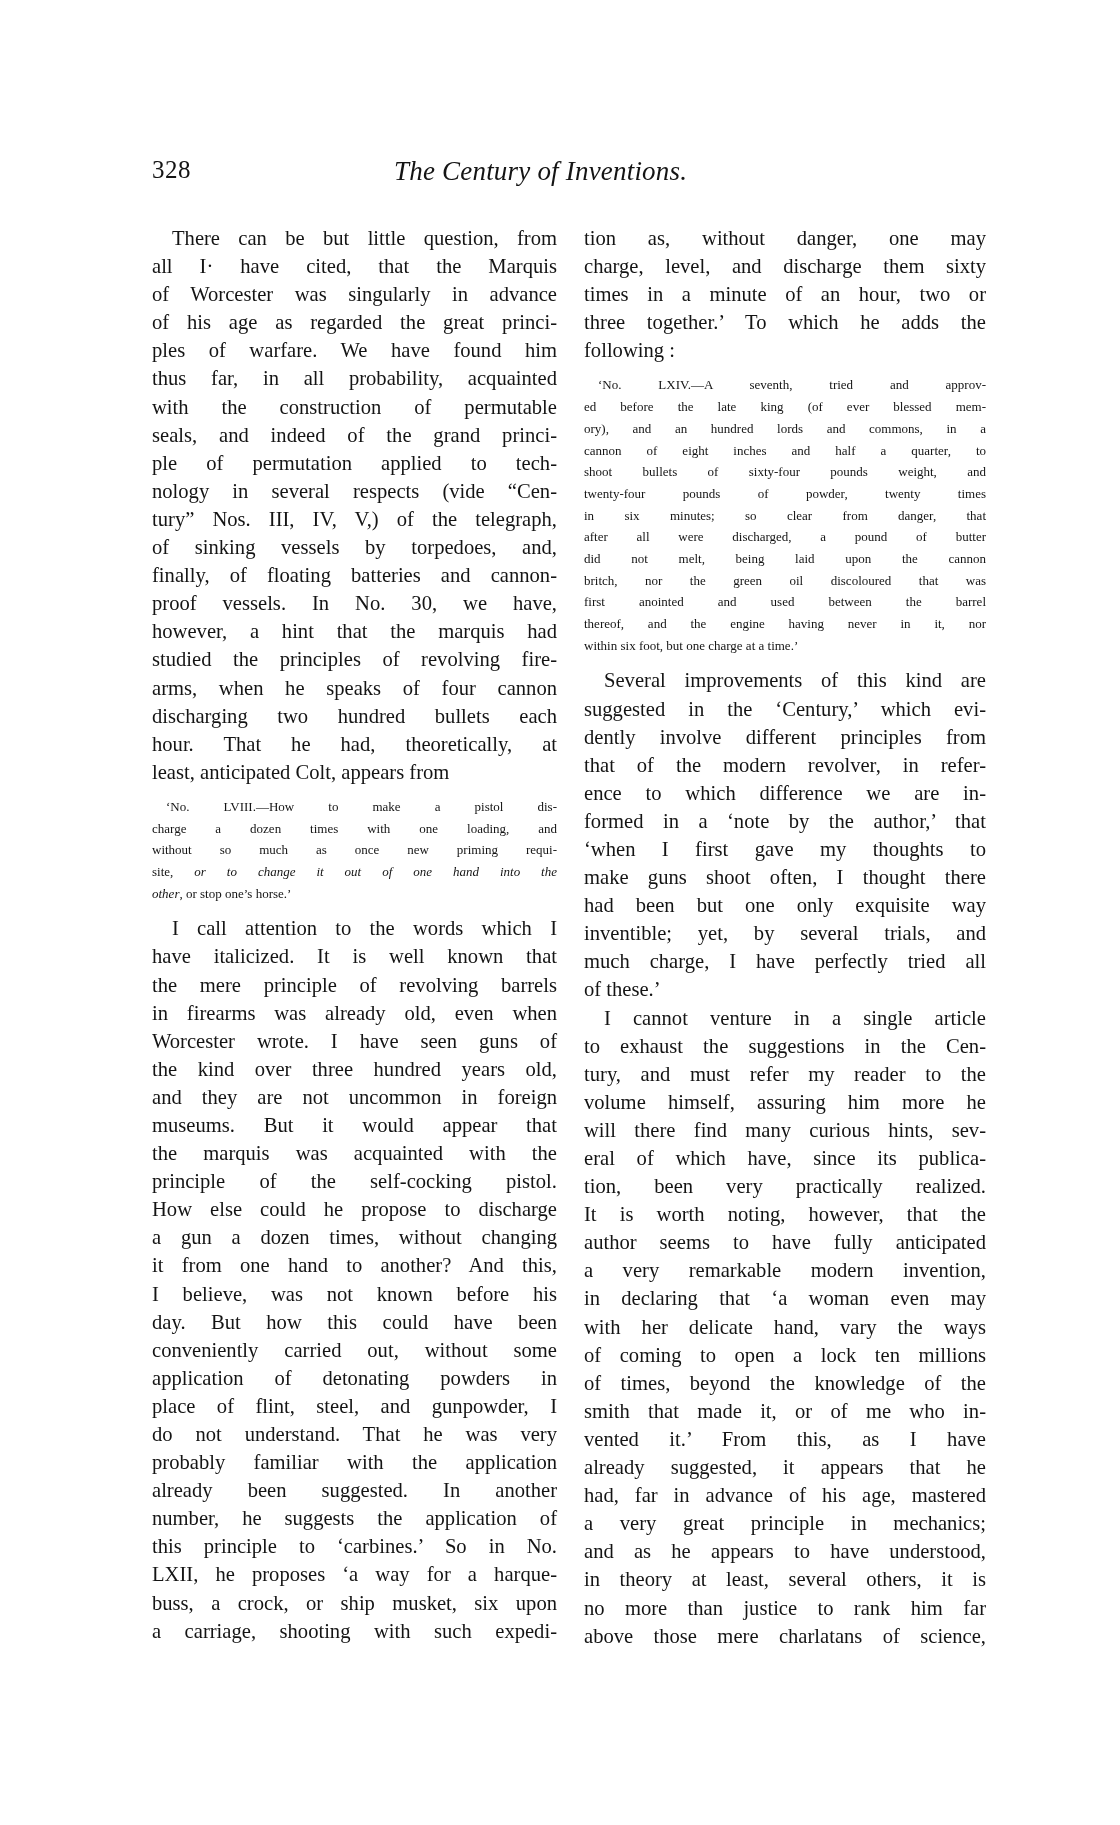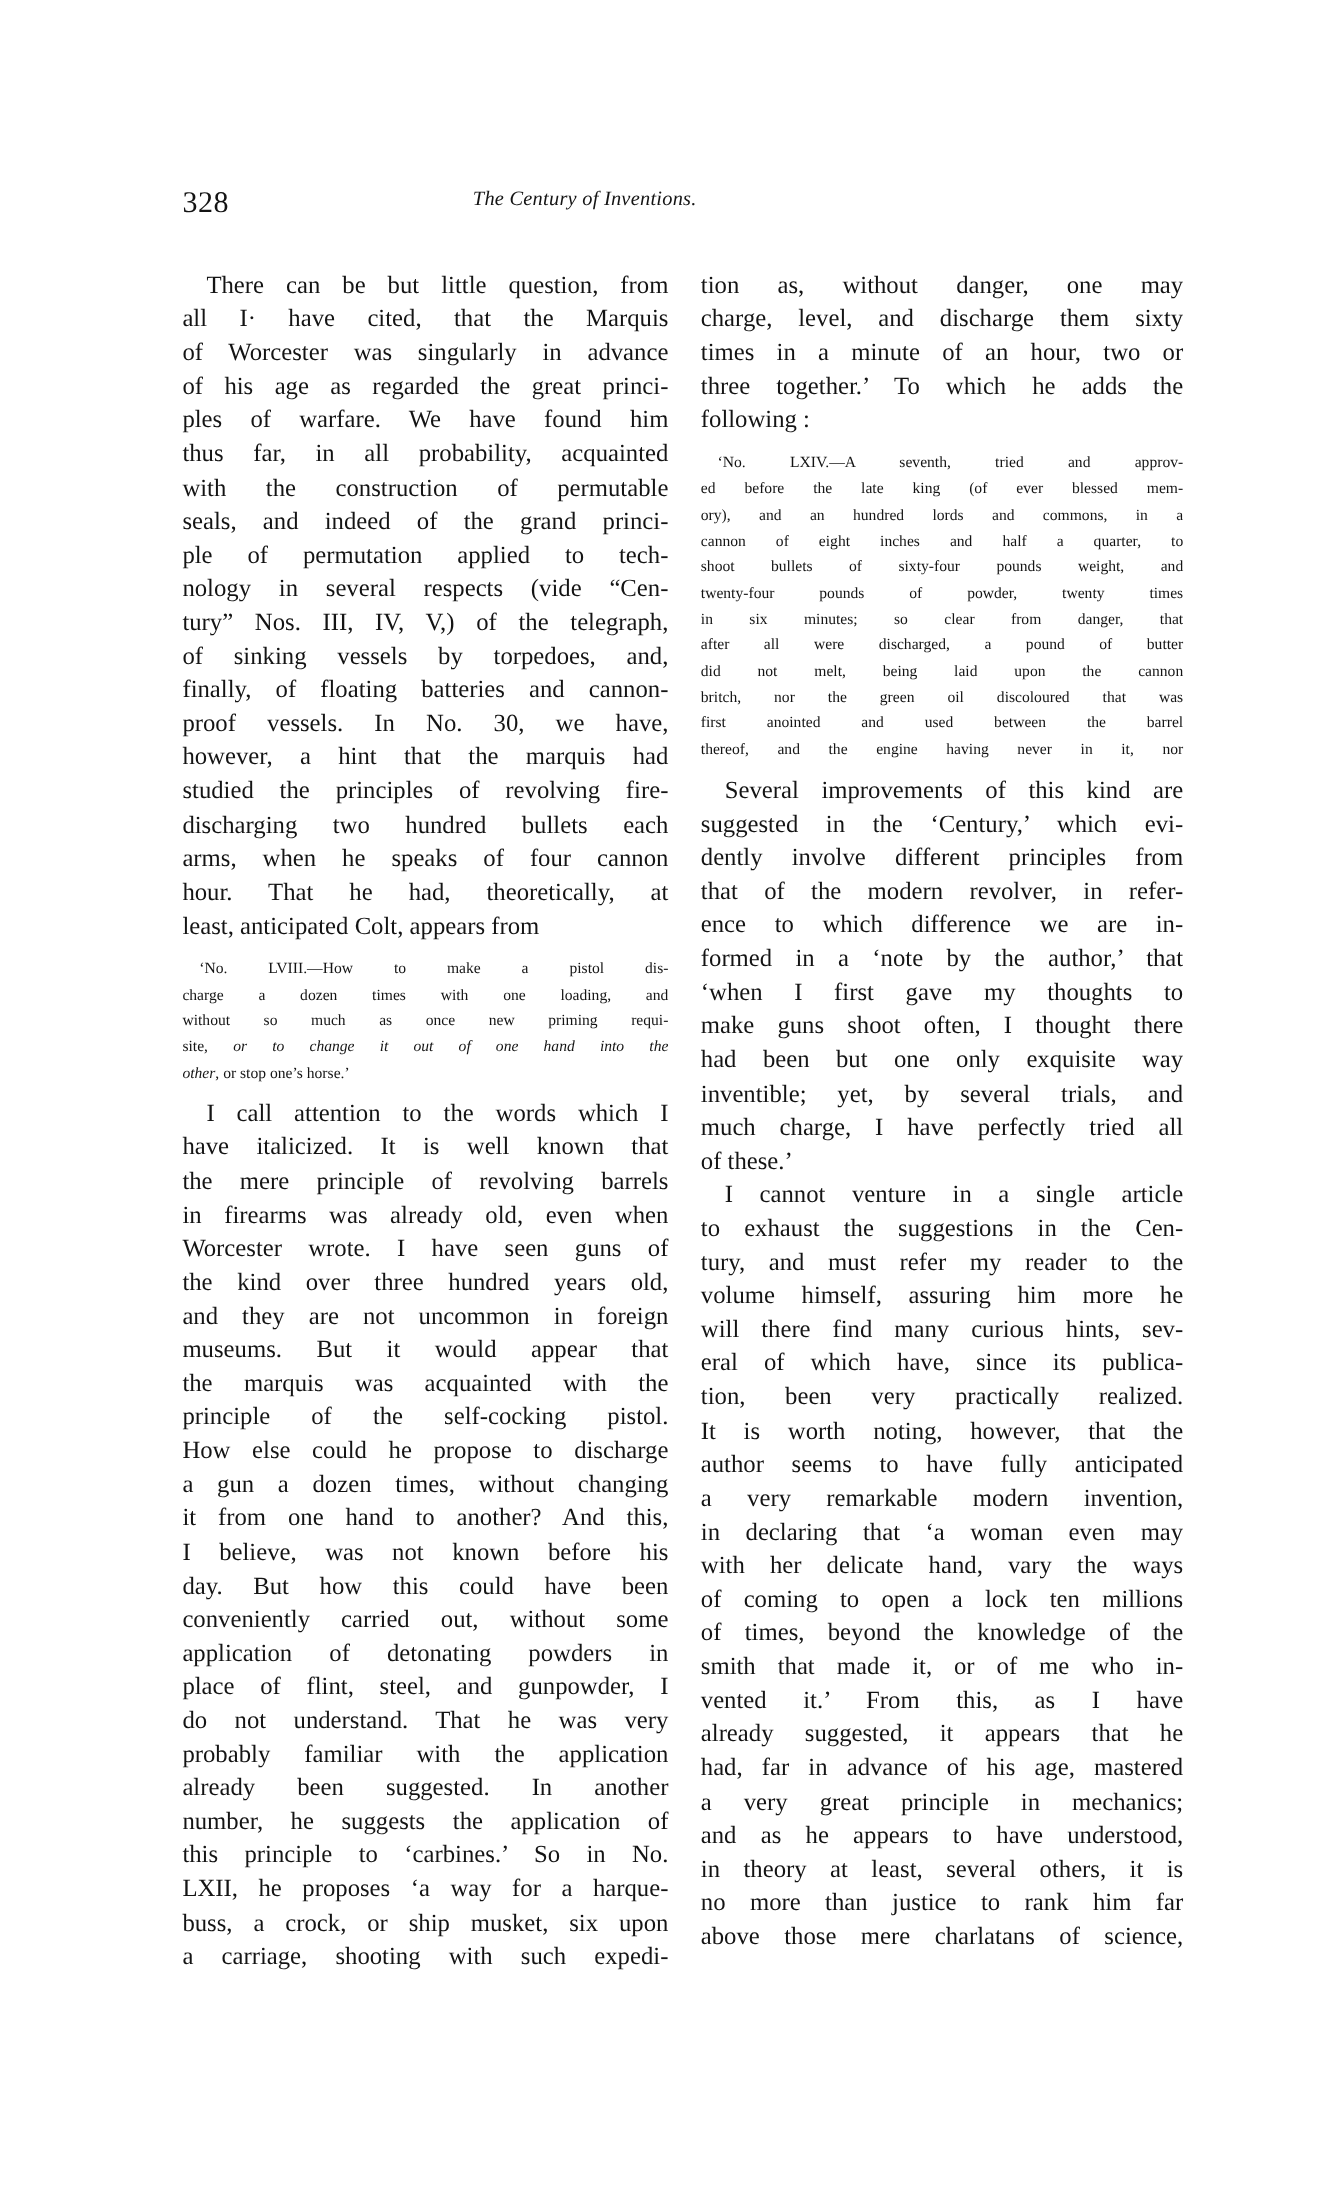--- a/index.html
+++ b/index.html
@@ -14,21 +14,21 @@
   .page { position: absolute; left: 0; top: 0; width: 1120px; height: 1825px; margin-top: 28px; }
   .running-head {
     position: absolute; top: 128px; left: 152px; width: 834px; height: 36px;
   }
   .folio {
     position: absolute; left: 0; top: 0;
     font-size: 25px; letter-spacing: 0.5px;
   }
   .head-title {
     position: absolute; left: 242px; top: 0;
-    font-style: italic; font-size: 17px; letter-spacing: 0.2px;
+    font-style: italic; font-size: 27px; letter-spacing: 0.2px;
   }
   .col {
     position: absolute; top: 196px;
     font-size: 20.6px; line-height: 28.1px;
     text-align: justify;
   }
   .col-left { left: 152px; width: 405px; }
   .col-right { left: 584px; width: 402px; }
   .line {
     display: block; white-space: nowrap;
@@ -67,22 +67,22 @@
       <span class="line">with the construction of permutable</span>
       <span class="line">seals, and indeed of the grand princi-</span>
       <span class="line">ple of permutation applied to tech-</span>
       <span class="line">nology in several respects (vide “Cen-</span>
       <span class="line">tury” Nos. III, IV, V,) of the telegraph,</span>
       <span class="line">of sinking vessels by torpedoes, and,</span>
       <span class="line">finally, of floating batteries and cannon-</span>
       <span class="line">proof vessels. In No. 30, we have,</span>
       <span class="line">however, a hint that the marquis had</span>
       <span class="line">studied the principles of revolving fire-</span>
+      <span class="line">arms, when he speaks of four cannon</span>
       <span class="line">discharging two hundred bullets each</span>
-      <span class="line">arms, when he speaks of four cannon</span>
       <span class="line">hour. That he had, theoretically, at</span>
       <span class="line last">least, anticipated Colt, appears from</span>
     </div>
 
     <div class="quote">
       <span class="line indent">‘No. LVIII.—How to make a pistol dis-</span>
       <span class="line">charge a dozen times with one loading, and</span>
       <span class="line">without so much as once new priming requi-</span>
       <span class="line"><span>site, </span><em>or to change it out of one hand into the</em></span>
       <span class="line last"><em>other</em><span>, or stop one’s horse.’</span></span>
@@ -133,20 +133,21 @@
       <span class="line">ory), and an hundred lords and commons, in a</span>
       <span class="line">cannon of eight inches and half a quarter, to</span>
       <span class="line">shoot bullets of sixty-four pounds weight, and</span>
       <span class="line">twenty-four pounds of powder, twenty times</span>
       <span class="line">in six minutes; so clear from danger, that</span>
       <span class="line">after all were discharged, a pound of butter</span>
       <span class="line">did not melt, being laid upon the cannon</span>
       <span class="line">britch, nor the green oil discoloured that was</span>
       <span class="line">first anointed and used between the barrel</span>
       <span class="line">thereof, and the engine having never in it, nor</span>
+      <span class="line last">within six foot, but one charge at a time.’</span>
     </div>
 
     <div class="para">
       <span class="line indent">Several improvements of this kind are</span>
       <span class="line">suggested in the ‘Century,’ which evi-</span>
       <span class="line">dently involve different principles from</span>
       <span class="line">that of the modern revolver, in refer-</span>
       <span class="line">ence to which difference we are in-</span>
       <span class="line">formed in a ‘note by the author,’ that</span>
       <span class="line">‘when I first gave my thoughts to</span>

